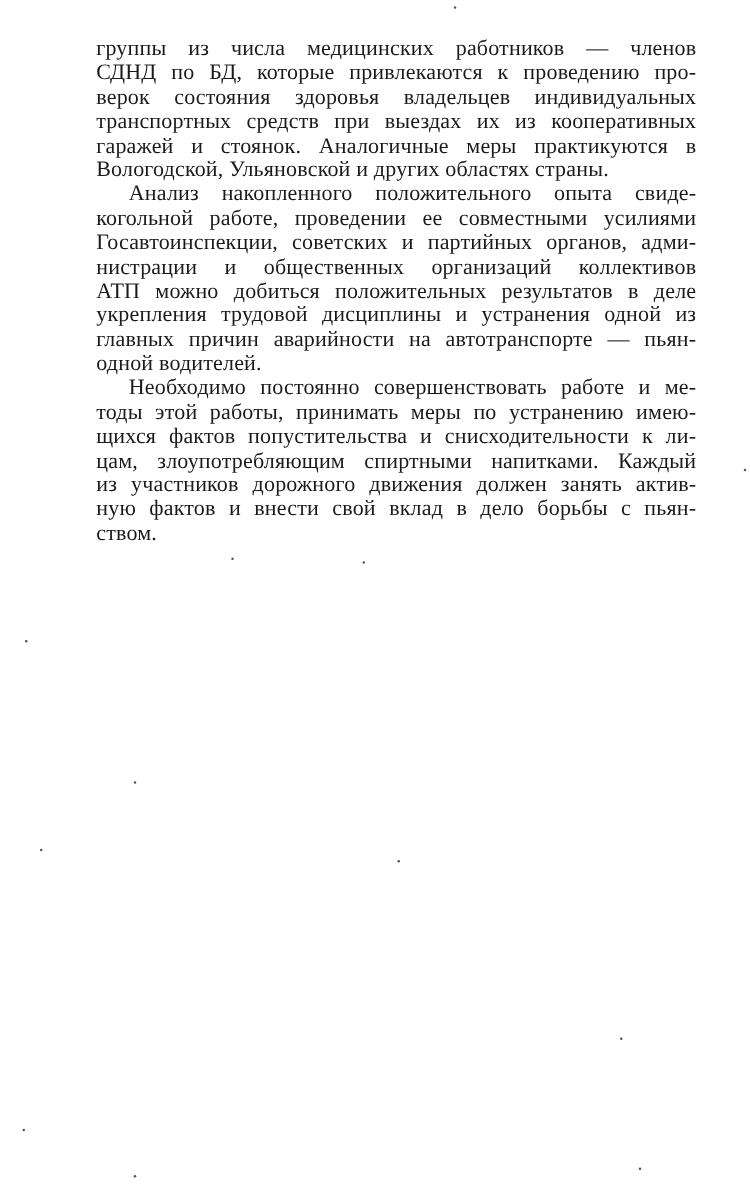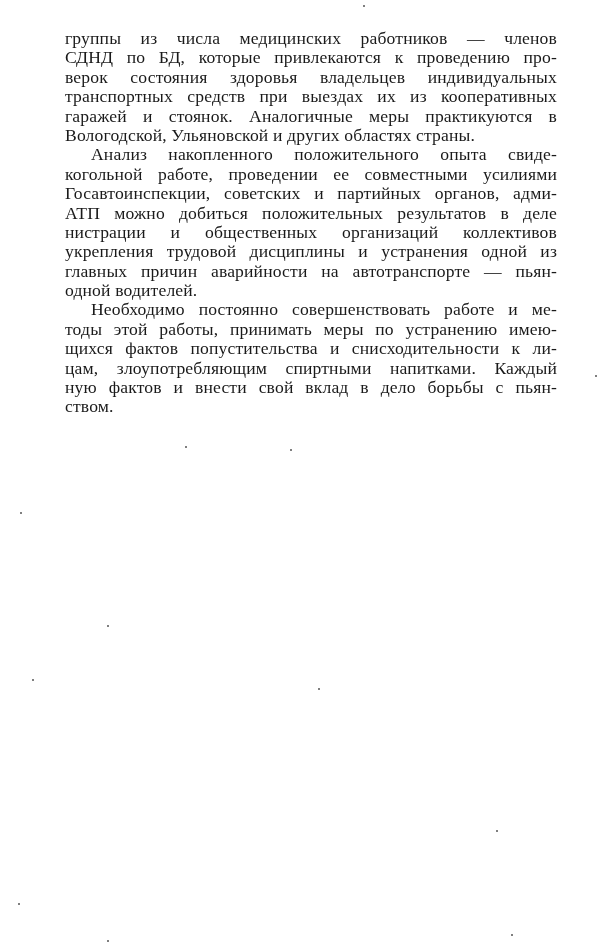--- a/index.html
+++ b/index.html
@@ -9,21 +9,21 @@
     font-family: "Liberation Serif", "DejaVu Serif", serif;
     color: #1a1a1a;
   }
   .page {
     position: absolute; left: 65px; top: 29px; width: 492px;
     font-size: 17.6px; line-height: 19.4px;
     letter-spacing: 0.15px;
   }
   .line {
     display: block; height: 19.4px; white-space: nowrap;
-    text-align: justify; text-align-last: justify;
+    text-align: justify; text-align-last: justify; margin-left: 12px;
   }
   .line.last { text-align-last: left; }
   .line.indent { padding-left: 26px; }
   .speck { position: absolute; width: 2px; height: 2px; background: #555; border-radius: 1px; }
 </style>
 </head>
 <body>
 
 <div class="page">
   <div>
@@ -31,31 +31,32 @@
     <span class="line">СДНД по БД, которые привлекаются к проведению про-</span>
     <span class="line">верок состояния здоровья владельцев индивидуальных</span>
     <span class="line">транспортных средств при выездах их из кооперативных</span>
     <span class="line">гаражей и стоянок. Аналогичные меры практикуются в</span>
     <span class="line last">Вологодской, Ульяновской и других областях страны.</span>
   </div>
   <div>
     <span class="line indent">Анализ накопленного положительного опыта свиде-</span>
     <span class="line">когольной работе, проведении ее совместными усилиями</span>
     <span class="line">Госавтоинспекции, советских и партийных органов, адми-</span>
+    <span class="line">нистрации и общественных организаций коллективов</span>
     <span class="line">АТП можно добиться положительных результатов в деле</span>
-    <span class="line">нистрации и общественных организаций коллективов</span>
     <span class="line">укрепления трудовой дисциплины и устранения одной из</span>
     <span class="line">главных причин аварийности на автотранспорте — пьян-</span>
     <span class="line last">одной водителей.</span>
   </div>
   <div>
     <span class="line indent">Необходимо постоянно совершенствовать работе и ме-</span>
     <span class="line">тоды этой работы, принимать меры по устранению имею-</span>
     <span class="line">щихся фактов попустительства и снисходительности к ли-</span>
     <span class="line">цам, злоупотребляющим спиртными напитками. Каждый</span>
+    <span class="line">из участников дорожного движения должен занять актив-</span>
     <span class="line">ную фактов и внести свой вклад в дело борьбы с пьян-</span>
     <span class="line last">ством.</span>
   </div>
 </div>
 
 <div class="speck" style="left:363px;top:5px"></div>
 <div class="speck" style="left:595px;top:375px"></div>
 <div class="speck" style="left:185px;top:446px"></div>
 <div class="speck" style="left:290px;top:449px"></div>
 <div class="speck" style="left:20px;top:512px"></div>

